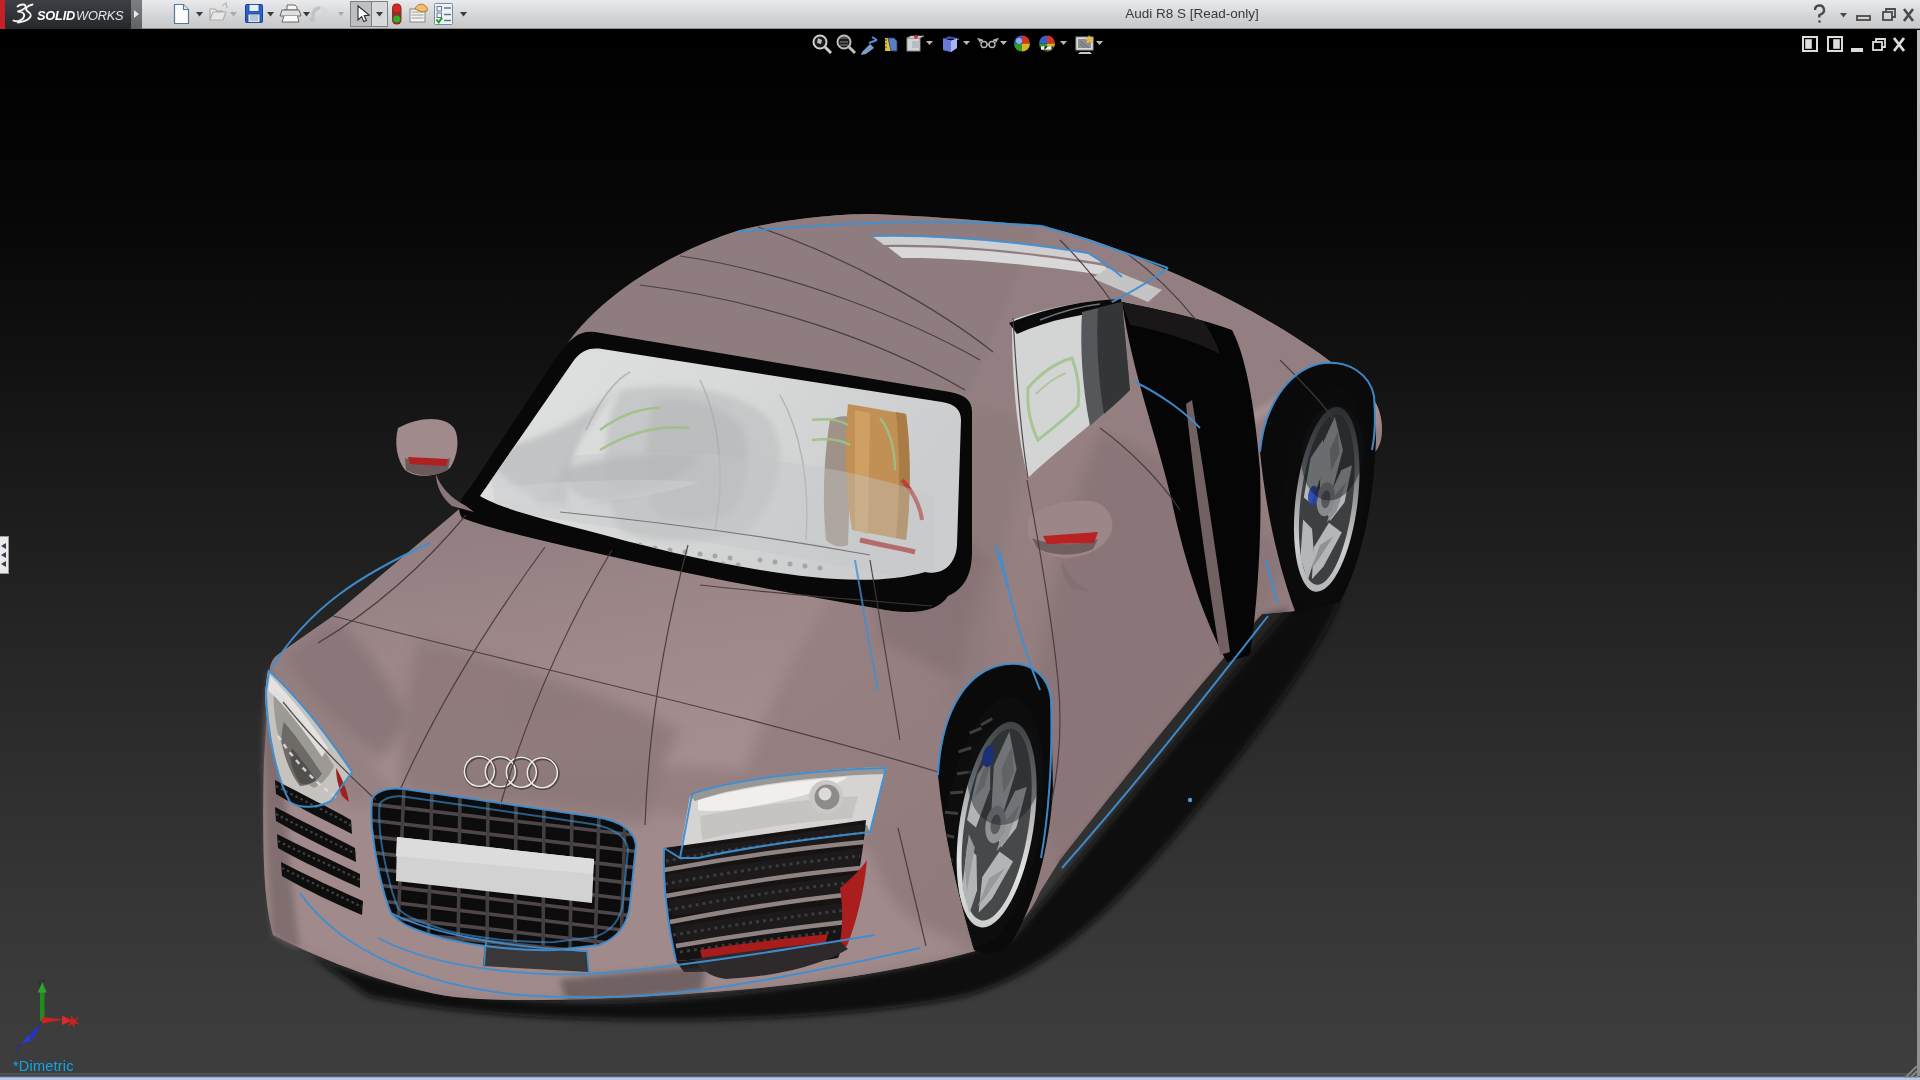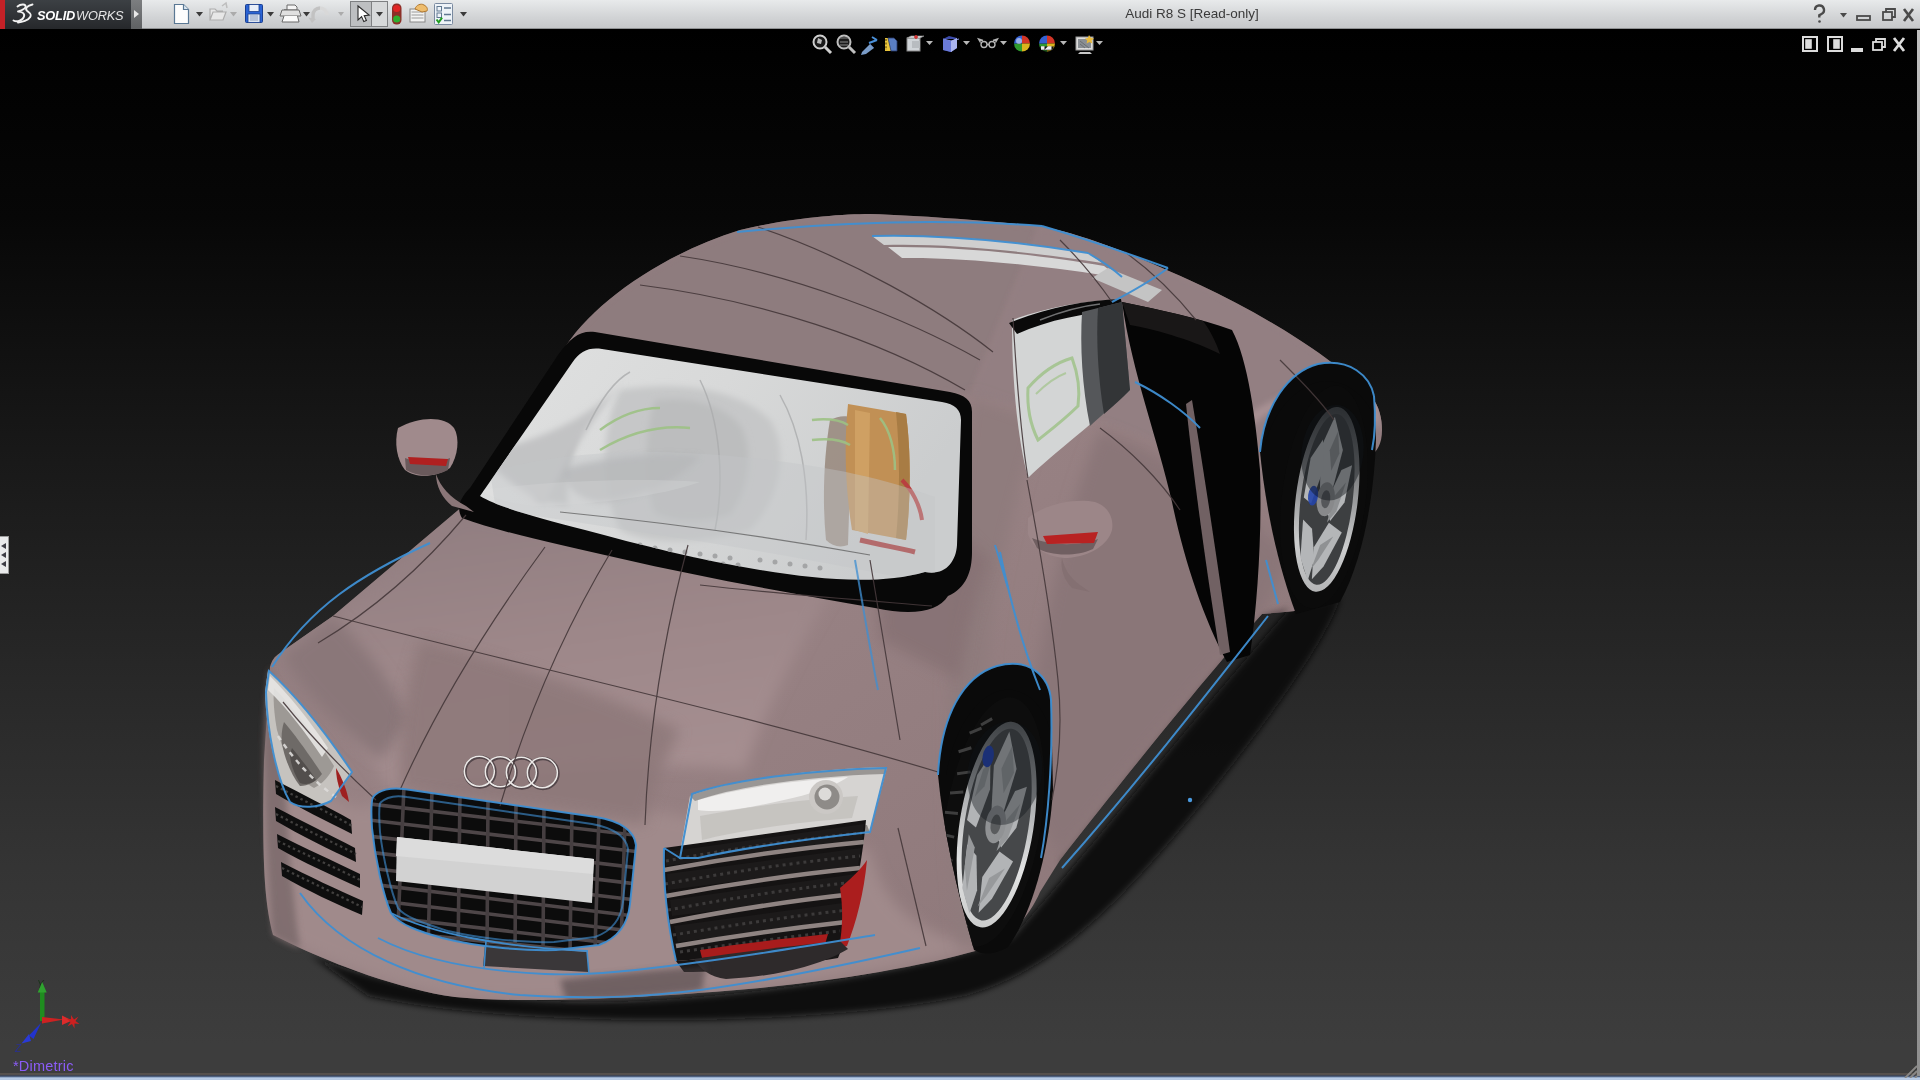--- a/index.html
+++ b/index.html
@@ -10,21 +10,21 @@
 #redstrip{position:absolute;left:0;top:0;width:5px;height:29px;background:#c52127;}
 #swlogo{position:absolute;left:5px;top:0;width:126px;height:29px;background:linear-gradient(#3c4044,#26282b);text-align:center;}
 #swarrowbox{position:absolute;left:131px;top:0;width:11px;height:29px;background:linear-gradient(#7c7e80,#5f6163);}
 #title{position:absolute;left:1012px;top:0;width:360px;height:29px;line-height:28px;text-align:center;
  font-size:13.5px;color:#3a3a3a;}
 #viewport{position:absolute;left:0px;top:29px;width:1920px;height:1047px;
  background:linear-gradient(#000 0%,#070707 18%,#181818 40%,#282828 62%,#343434 80%,#3d3d3d 97%);}
 #statusbar{position:absolute;left:0;top:1073px;width:1920px;height:7px;background:linear-gradient(#56504c 0%,#56504c 20%,#32405c 45%,#8ba3c4 60%,#bdcfe8 80%,#b2c6e2 100%);}
 #lefttab{position:absolute;left:0;top:536px;width:9px;height:38px;background:#e9eaeb;border:1px solid #9a9a9a;border-left:none;}
 .ltri{position:absolute;width:0;height:0;border-right:5px solid #3c3c44;border-top:3px solid transparent;border-bottom:3px solid transparent;left:1px;}
-#dimetric{position:absolute;left:13px;top:1058px;font-size:14.5px;color:#8b5cf6;letter-spacing:0.2px;}
+#dimetric{position:absolute;left:13px;top:1058px;font-size:14.5px;color:#0ea5e9;letter-spacing:0.2px;}
 </style>
 </head>
 <body>
 <div id="app">
 <div id="viewport"></div>
 <svg id="car" width="1920" height="1080" style="position:absolute;left:0;top:0" viewBox="0 0 1920 1080">
 <defs>
  <linearGradient id="bodyg" x1="0" y1="0" x2="1" y2="1">
   <stop offset="0" stop-color="#8d7a7d"></stop>
           <stop offset="0.45" stop-color="#988284"></stop>

